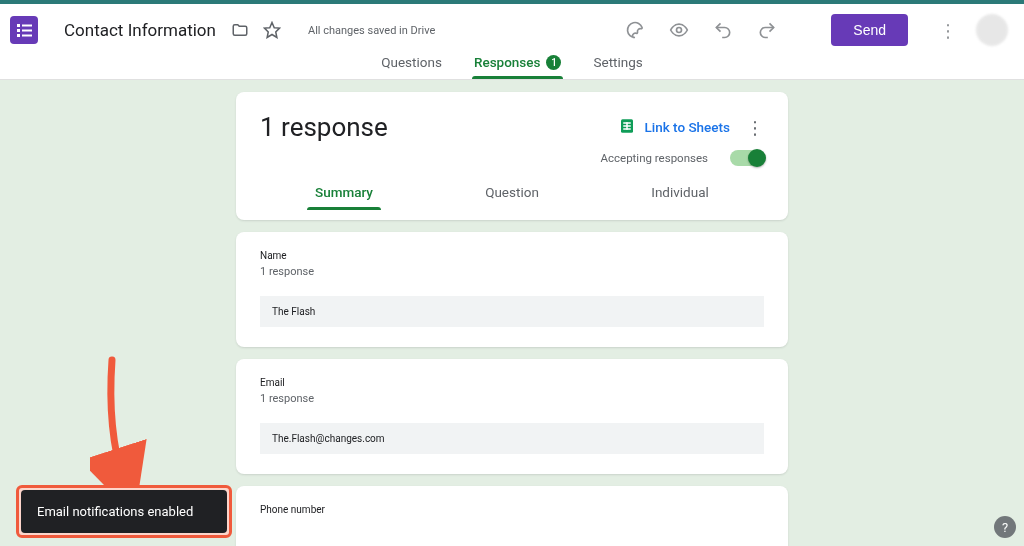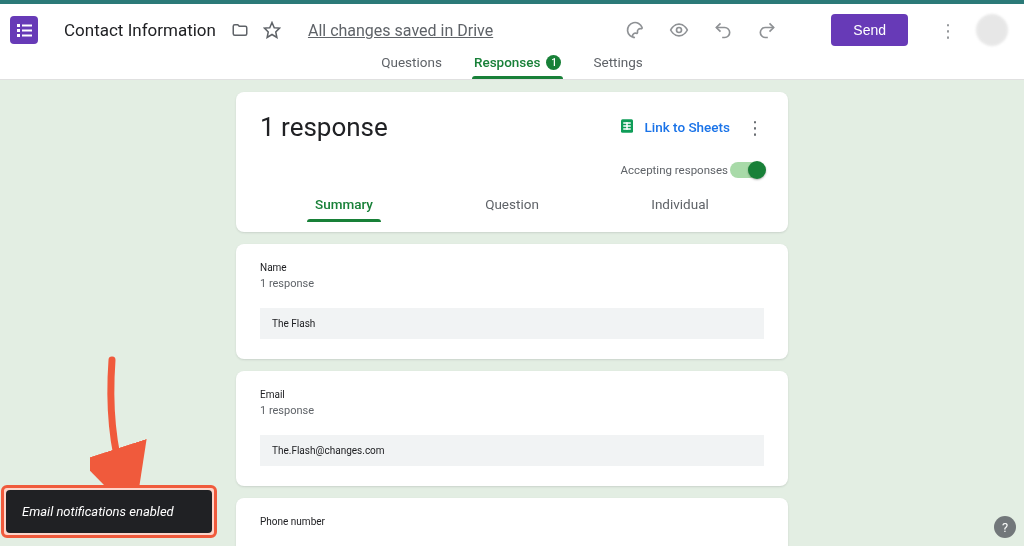--- a/index.html
+++ b/index.html
@@ -2,52 +2,52 @@
 <html><head>
   <meta charset="utf-8">
   <style>
     * { box-sizing: border-box; margin: 0; padding: 0; }
     body { font-family: 'Google Sans', Roboto, Arial, sans-serif; background: #fff; color: #202124; width: 1024px; height: 546px; overflow: hidden; position: relative; }
     .top-strip { height: 4px; background: #2b7a78; }
     .header { display: flex; align-items: center; padding: 8px 16px 2px 8px; height: 46px; }
     .logo { width: 32px; height: 32px; display: flex; align-items: center; justify-content: center; }
     .title { font-size: 17px; color: #202124; margin-left: 24px; padding-right: 8px; }
     .hdr-icon { width: 24px; height: 24px; display: flex; align-items: center; justify-content: center; color: #5f6368; cursor: pointer; margin: 0 4px; }
-    .save-status { font-size: 16px; color: #5f6368; margin-left: 20px; text-decoration: underline; }
+    .save-status { font-size: 11px; color: #5f6368; margin-left: 20px; }
     .spacer { flex-grow: 1; }
     .hdr-right { display: flex; align-items: center; gap: 12px; }
     .hdr-right .hdr-icon { opacity: 0.7; }
     .send-btn { background: #673ab7; color: #fff; border: none; border-radius: 4px; padding: 8px 22px; font-size: 14px; font-weight: 500; cursor: pointer; margin-left: 36px; }
     .avatar { width: 32px; height: 32px; border-radius: 50%; background: #bdbdbd; opacity: .35; filter: blur(1px); }
     .tabs { display: flex; justify-content: center; align-items: flex-end; height: 30px; border-bottom: 1px solid #e0e0e0; gap: 28px; }
     .tab { font-size: 13.5px; color: #5f6368; cursor: pointer; padding: 0 2px 9px; position: relative; display: flex; align-items: center; gap: 6px; }
     .tab.active { color: #188038; font-weight: 500; }
     .tab.active::after { content: ""; position: absolute; left: 0; right: 0; bottom: 0; height: 3px; background: #188038; border-radius: 3px 3px 0 0; }
     .badge { background: #188038; color: #fff; border-radius: 50%; font-size: 10px; width: 15px; height: 15px; display: inline-flex; align-items: center; justify-content: center; }
     .canvas { background: #e3eee3; min-height: 466px; padding-top: 12px; display: flex; flex-direction: column; align-items: center; }
     .card { background: #fff; width: 552px; border-radius: 8px; margin-bottom: 12px; box-shadow: 0 1px 2px rgba(60,64,67,.15); }
     .resp-head { padding: 20px 24px 10px; }
     .resp-top { display: flex; align-items: center; }
     .resp-title { font-size: 26px; color: #202124; font-weight: 400; flex-grow:1;}
     .sheets-link { display:flex; align-items:center; gap:8px; font-size: 13.5px; color: #1a73e8; cursor:pointer; font-weight: 500;}
     .kebab { color: #5f6368; cursor:pointer; margin-left: 16px; font-size: 18px;}
-    .accepting-row { display:flex; justify-content:flex-end; align-items:center; margin-top:20px; gap:2px; }
+    .accepting-row { display:flex; justify-content:flex-end; align-items:center; margin-top:8px; gap:22px; }
     .accepting-label { font-size: 11.5px; color: #5f6368; }
     .toggle { width: 34px; height: 16px; background: #a8daa8; border-radius: 10px; position: relative; cursor:pointer;}
     .toggle-knob { width: 18px; height: 18px; background: #188038; border-radius:50%; position:absolute; right:-2px; top:-1px; box-shadow: 0 1px 2px rgba(0,0,0,.3);}
     .subtabs { display:flex; margin-top:18px; }
     .subtab { flex:1; text-align:center; font-size: 13.5px; color:#5f6368; cursor:pointer; padding-bottom:10px; position:relative;}
     .subtab.active { color:#188038; font-weight:500; }
     .subtab.active::after { content:""; position:absolute; left:28%; right:28%; bottom:0; height:3px; background:#188038; border-radius:3px 3px 0 0;}
     .qcard { padding: 18px 24px 20px; }
     .qtitle { font-size: 10px; color: #202124; margin-bottom:4px; }
     .qcount { font-size: 11px; color: #5f6368; }
     .answer { background: #f1f3f4; padding: 10px 12px; border-radius: 0; margin-top: 18px; font-size: 10px; color: #202124; }
     
-    .callout { position: absolute; left: 1px; bottom: 8px; width: 216px; border: 3px solid #f05a3c; border-radius: 6px; background: #fdd5cb; padding: 2px; font-style: italic; }
+    .callout { position: absolute; left: 16px; bottom: 8px; width: 216px; border: 3px solid #f05a3c; border-radius: 6px; background: #fdd5cb; padding: 2px; }
     .toast { background: #202124; color: #fff; font-size: 13px; padding: 14px 16px; border-radius: 4px; }
     
     .arrow-wrap { position:absolute; left: 90px; top: 355px; width: 60px; height: 140px; pointer-events:none; }
     .help-fab { position:absolute; right:8px; bottom:8px; width:22px; height:22px; border-radius:50%; background:#5f6368; color:#fff; display:flex; align-items:center; justify-content:center; font-size:13px; cursor:pointer; opacity:.85;}
   </style>
 </head>
 <body>
 
 <div class="top-strip"></div>
 

